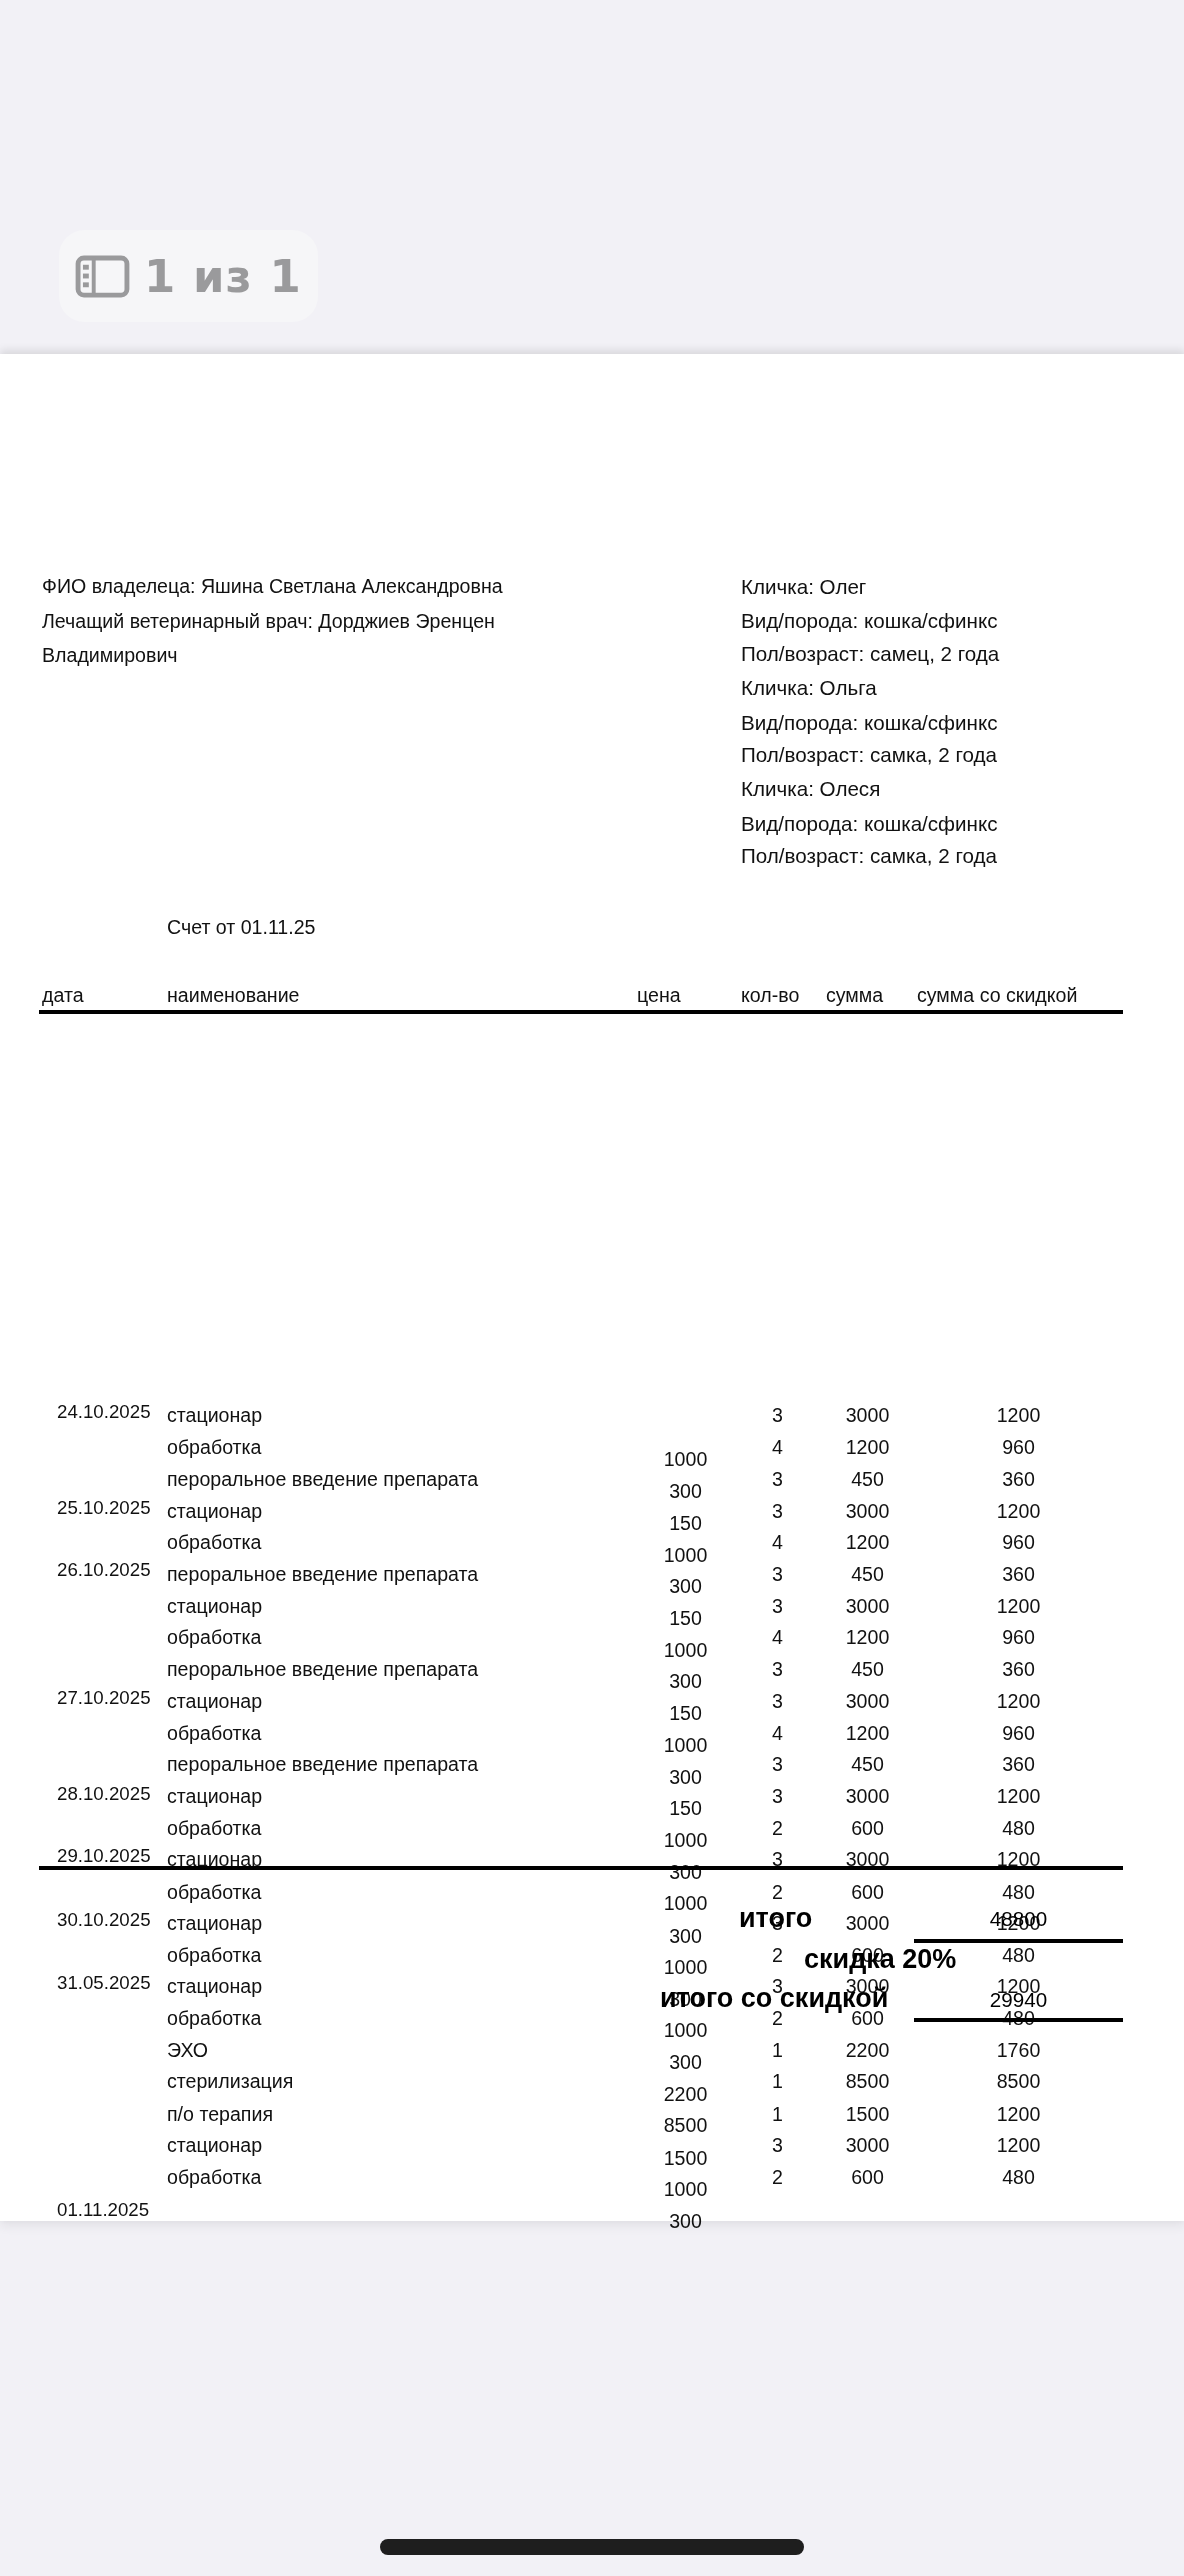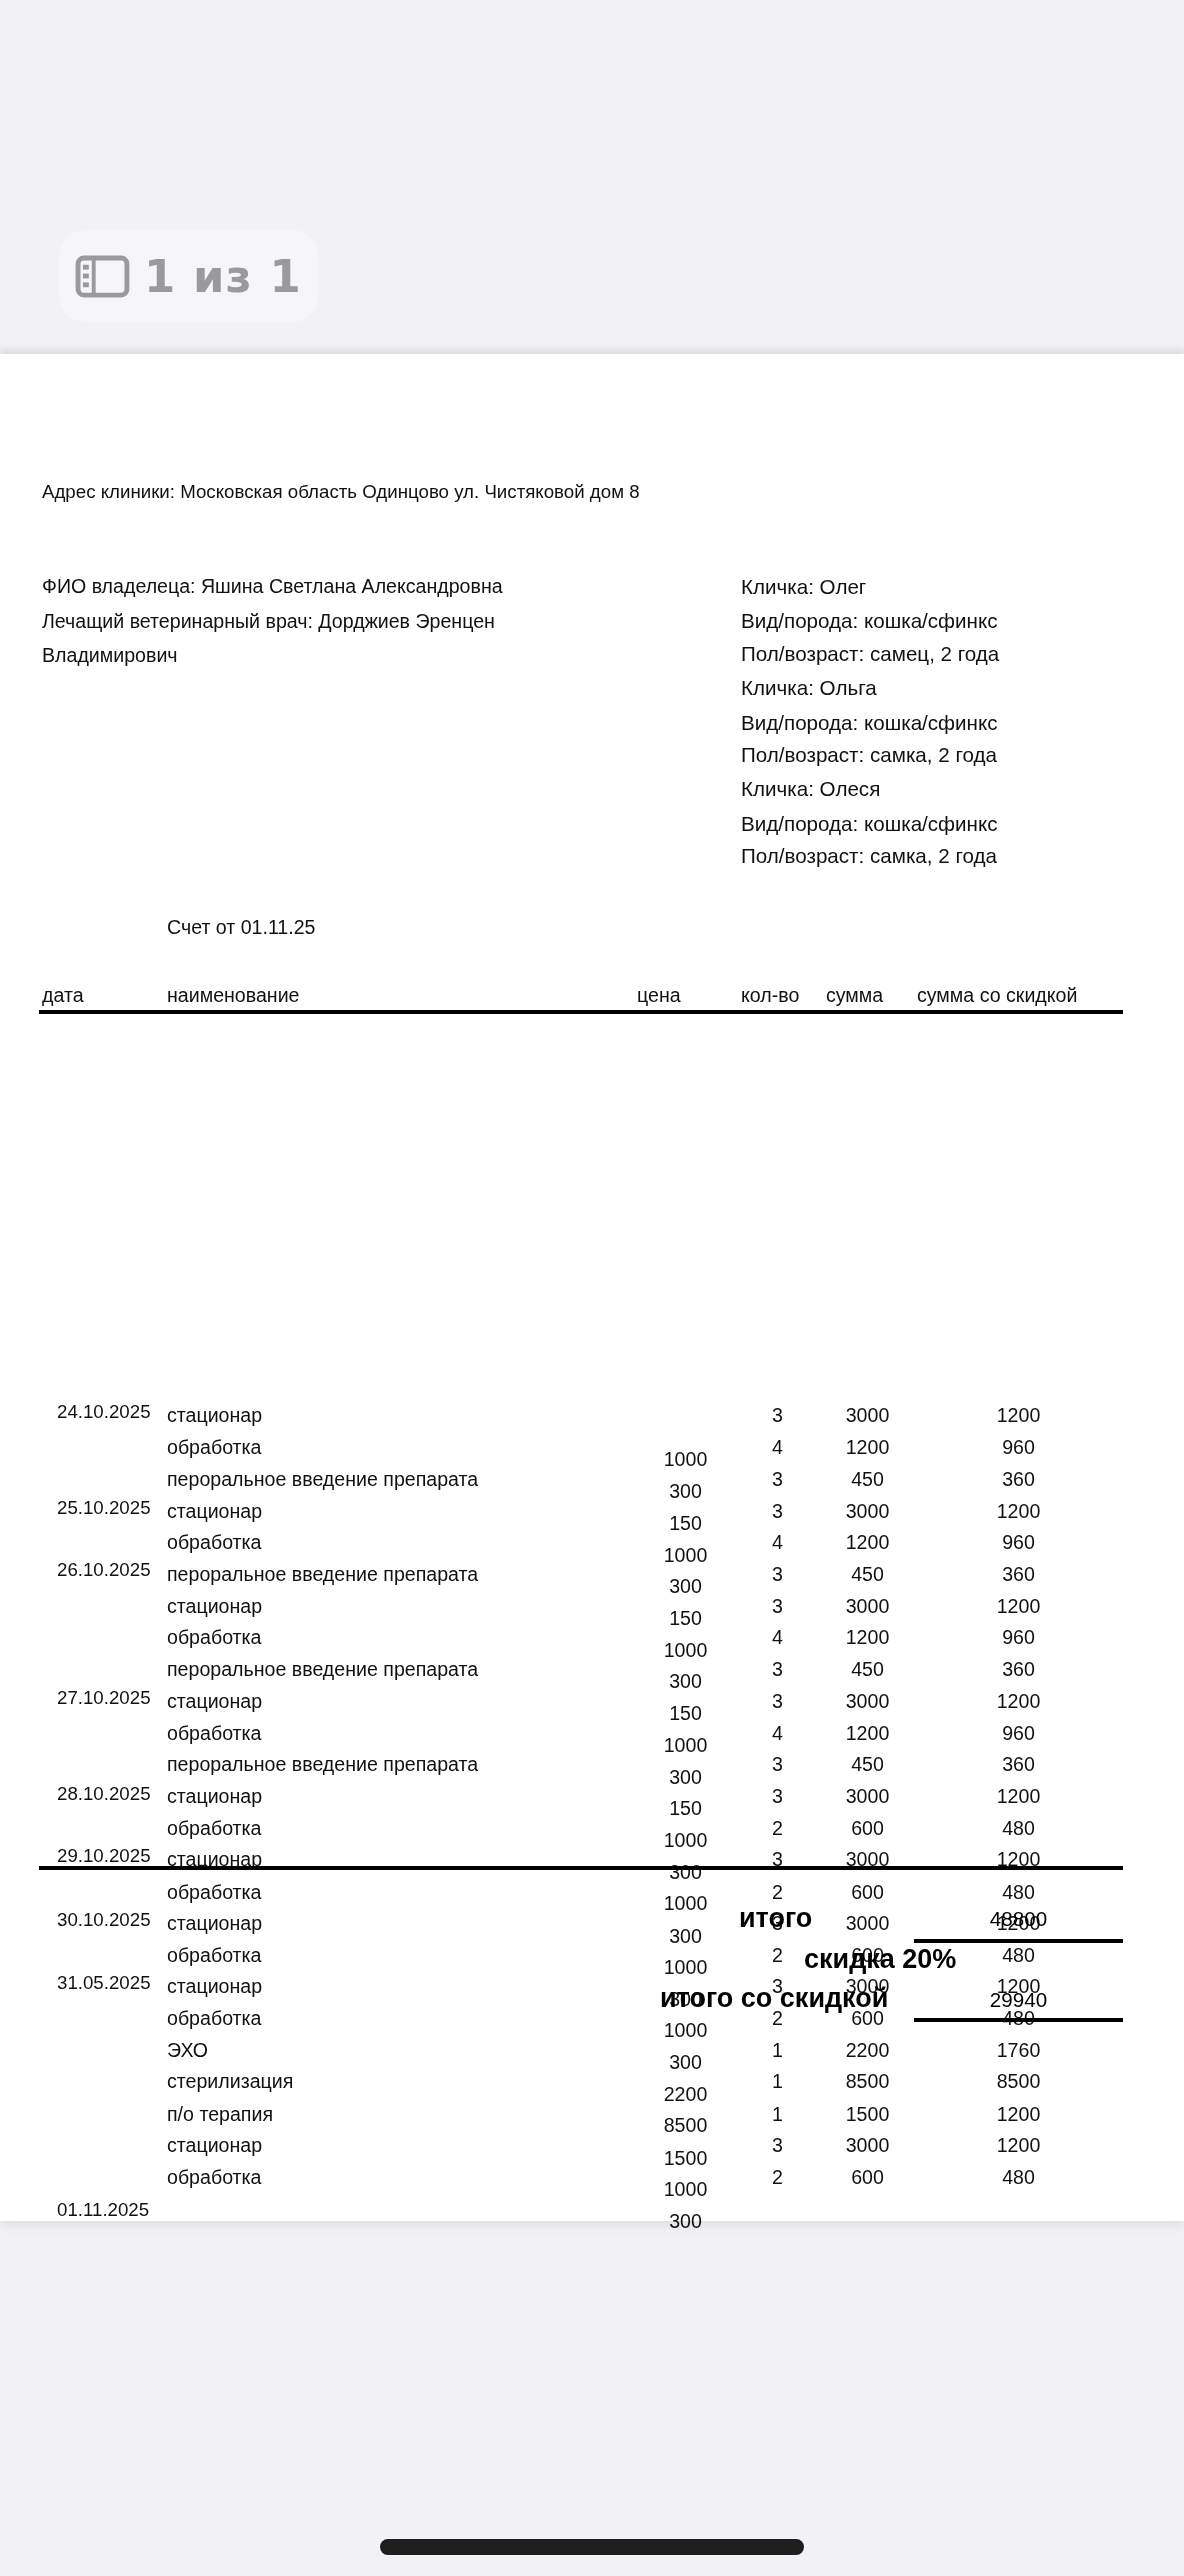--- a/index.html
+++ b/index.html
@@ -58,21 +58,20 @@
     <rect x="3" y="3" width="50" height="38" rx="6" fill="none" stroke="#9a9a9c" stroke-width="5"></rect>
     <line x1="19" y1="3" x2="19" y2="41" stroke="#9a9a9c" stroke-width="4"></line>
     <rect x="8" y="10" width="6" height="5" fill="#9a9a9c"></rect>
     <rect x="8" y="19" width="6" height="5" fill="#9a9a9c"></rect>
     <rect x="8" y="28" width="6" height="5" fill="#9a9a9c"></rect>
   </svg>
   <span class="pill-text">1 из 1</span>
 </div>
 
 <div class="doc">
-  <div class="t addr">Адрес клиники: Московская область Одинцово ул. Чистяковой дом 8</div>
   <div class="t owner">ФИО владелеца: Яшина Светлана Александровна</div>
   <div class="t vet1">Лечащий ветеринарный врач: Дорджиев Эренцен</div>
   <div class="t vet2">Владимирович</div>
 
   <div class="t pet" style="top:221px">Кличка: Олег</div>
   <div class="t pet" style="top:255px">Вид/порода: кошка/сфинкс</div>
   <div class="t pet" style="top:288px">Пол/возраст: самец, 2 года</div>
   <div class="t pet" style="top:322px">Кличка: Ольга</div>
   <div class="t pet" style="top:357px">Вид/порода: кошка/сфинкс</div>
   <div class="t pet" style="top:389px">Пол/возраст: самка, 2 года</div>

